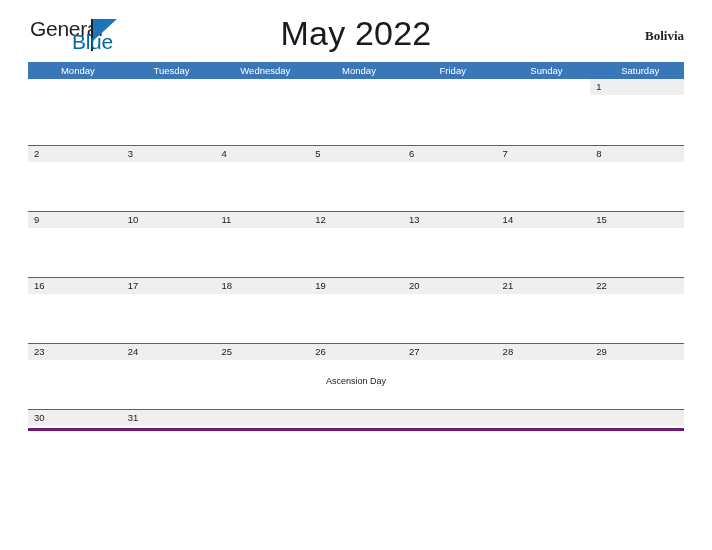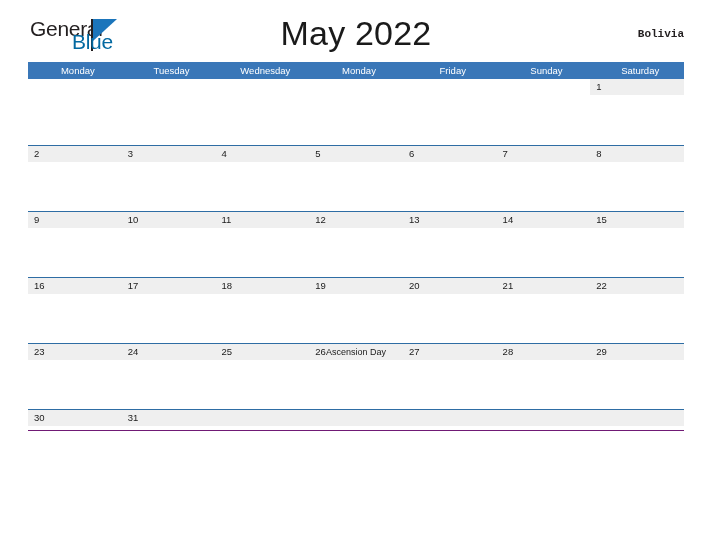--- a/index.html
+++ b/index.html
@@ -84,24 +84,24 @@
     font-weight: 400;
     color: #1a1a1a;
     font-family: "Liberation Sans", sans-serif;
     letter-spacing: 0.2px;
   }
 
   .locale {
     position: absolute;
     right: 0;
     top: 28px;
-    font-size: 11px;
+    font-size: 13px;
     font-weight: bold;
     color: #231f20;
-    font-family: Liberation Mono, monospace;
+    font-family: Liberation Serif, serif;
   }
 
   
   .calendar {
     margin: 0 28px;
     width: 656px;
   }
 
   .weekday-row {
     display: flex;
@@ -125,21 +125,21 @@
     border-top: 1.5px solid #2e6da4;
     height: 66px;
     box-sizing: border-box;
   }
   .week.first {
     border-top: none;
     height: 66px;
   }
   .week.last {
     height: 22px;
-    border-bottom: 1px solid #701a75;
+    border-bottom: 3px solid #701a75;
   }
 
   .week-days {
     display: flex;
     height: 100%;
   }
   .day-cell {
     flex: 1 1 0;
     position: relative;
     box-sizing: border-box;
@@ -158,21 +158,21 @@
     top: 0;
     font-size: 9.5px;
     line-height: 16px;
     color: #1a1a1a;
     font-family: "Liberation Sans", sans-serif;
   }
   .day-event {
     position: absolute;
     left: 0;
     right: 0;
-    top: 2px;
+    top: 31px;
     text-align: center;
     font-size: 9px;
     line-height: 12px;
     color: #1a1a1a;
     font-family: "Liberation Sans", sans-serif;
   }
 </style>
 </head>
 <body>
 

